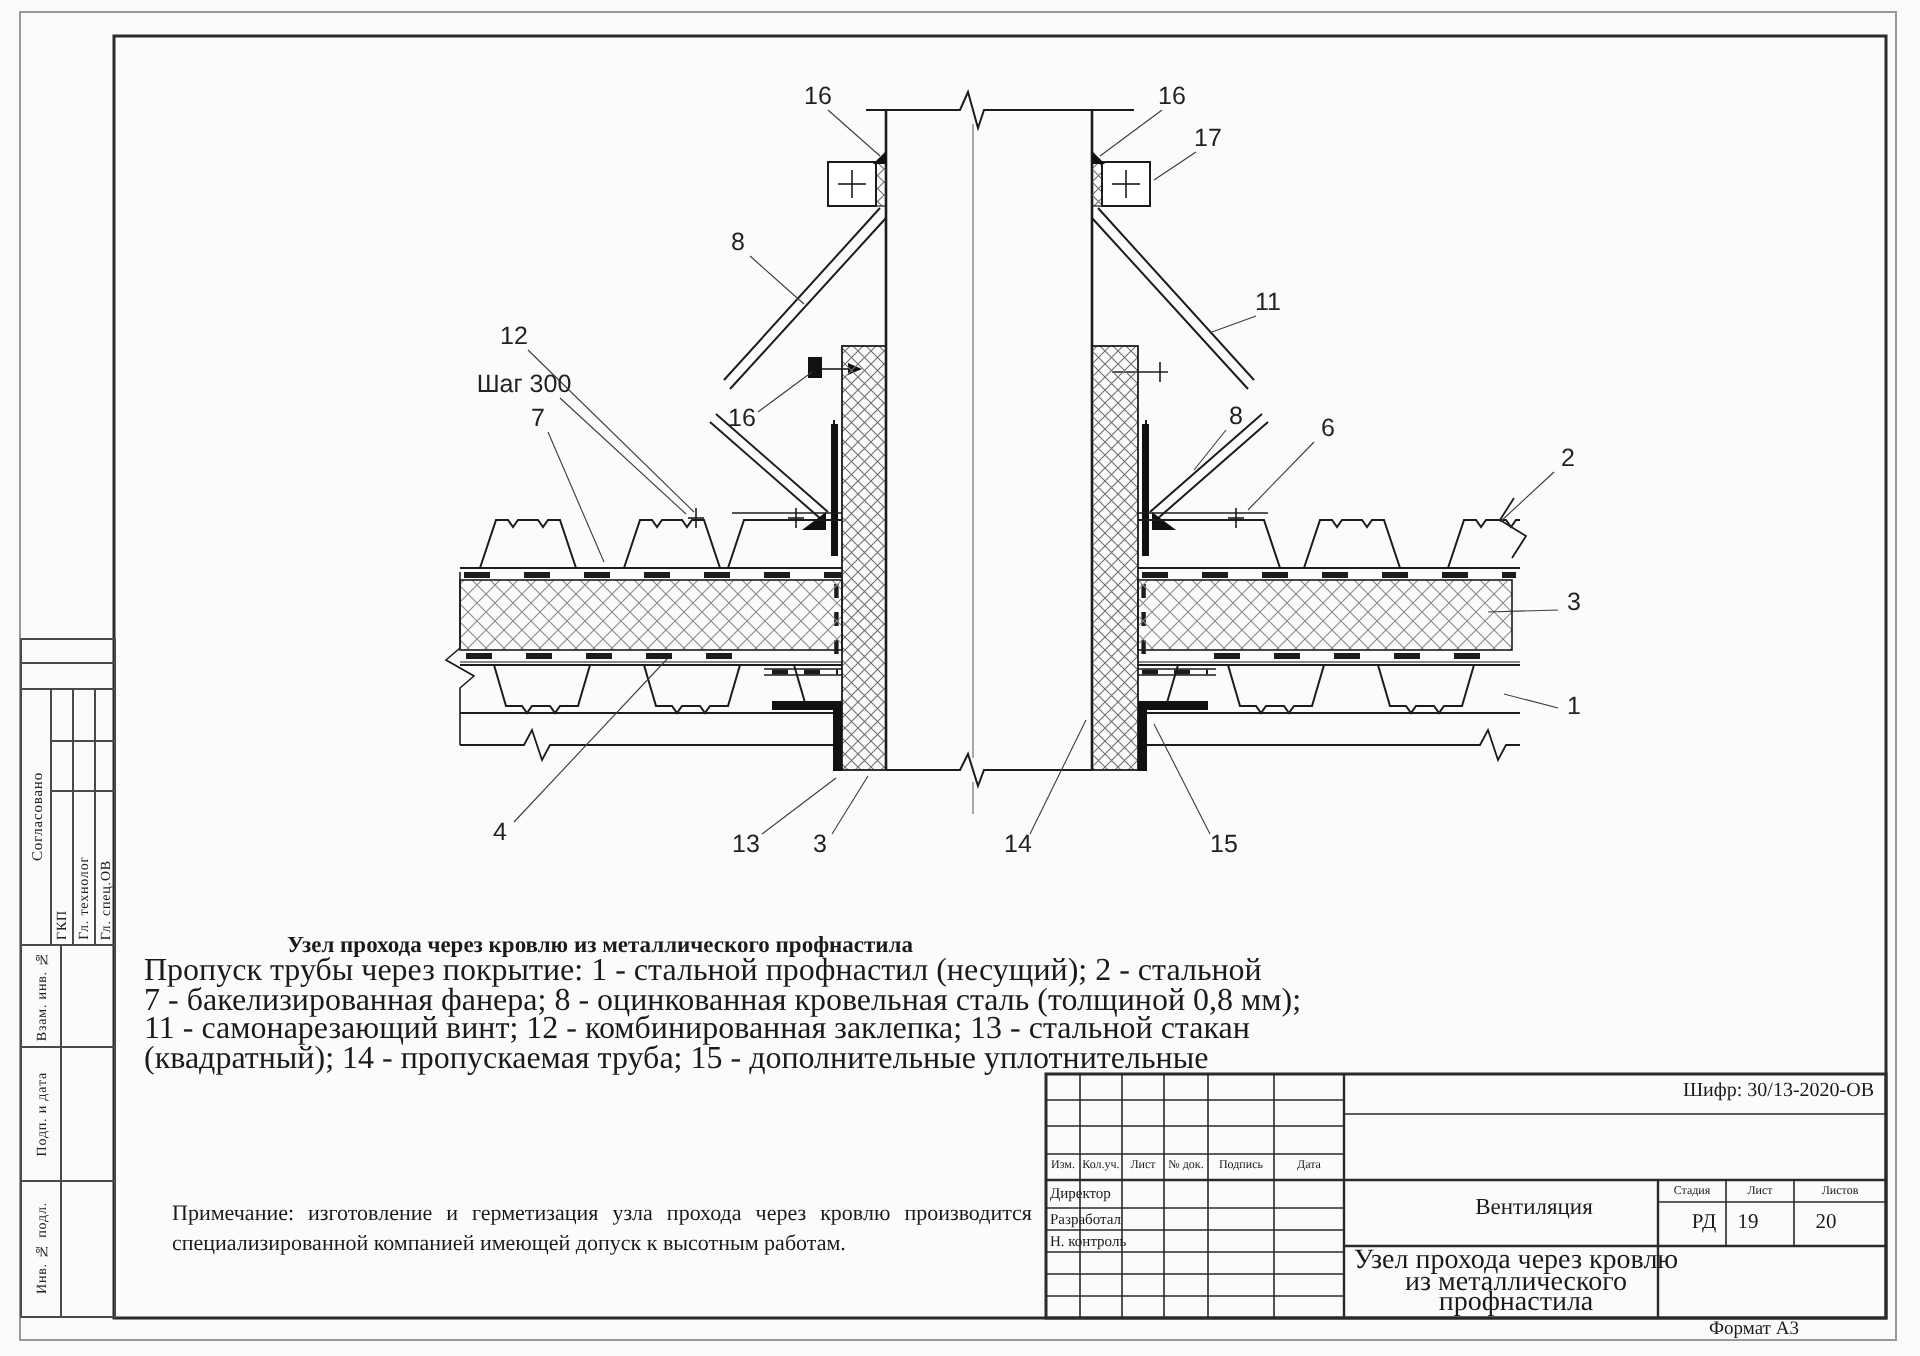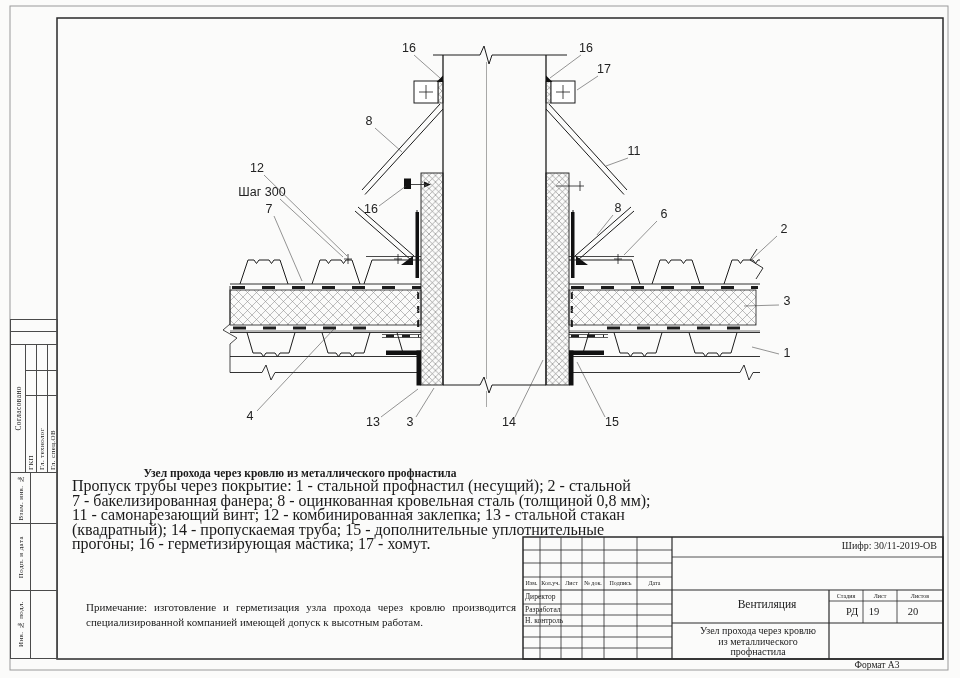--- a/index.html
+++ b/index.html
@@ -262,21 +262,21 @@
     <span class="vtext" style="font-size:7px">Подп. и дата</span>
   </div>
   <div class="vcell" style="left:30px;top:523px;width:28px;height:68px"></div>
   <div class="vcell center" style="left:10px;top:590px;width:21px;height:69px">
     <span class="vtext" style="font-size:7px">Инв. № подл.</span>
   </div>
   <div class="vcell" style="left:30px;top:590px;width:28px;height:69px"></div>
 </div>
 
 <div>
-  <div class="abs right" style="left:675px;top:540px;width:262px;height:16px;font-size:10px">Шифр: 30/11-2019-ОВ</div>
+  <div class="abs right" style="left:675px;top:540px;width:262px;height:16px;font-size:10px">Шифр: 30/13-2020-ОВ</div>
 
   <div class="abs tb-small" style="left:523px;top:580px;width:17px">Изм.</div>
   <div class="abs tb-small" style="left:540px;top:580px;width:21px">Кол.уч.</div>
   <div class="abs tb-small" style="left:561px;top:580px;width:21px">Лист</div>
   <div class="abs tb-small" style="left:582px;top:580px;width:22px">№ док.</div>
   <div class="abs tb-small" style="left:604px;top:580px;width:33px">Подпись</div>
   <div class="abs tb-small" style="left:637px;top:580px;width:35px">Дата</div>
 
   <div class="abs tb-role" style="left:525px;top:593px">Директор</div>
   <div class="abs tb-role" style="left:525px;top:606px">Разработал</div>
@@ -284,31 +284,30 @@
 
   <div class="abs cent" style="left:672px;top:598px;width:190px;font-size:11.5px">Вентиляция</div>
 
   <div class="abs tb-small" style="left:829px;top:592.5px;width:34px">Стадия</div>
   <div class="abs tb-small" style="left:863px;top:592.5px;width:34px">Лист</div>
   <div class="abs tb-small" style="left:897px;top:592.5px;width:46px">Листов</div>
   <div class="abs cent" style="left:829px;top:606px;width:46px;font-size:10.5px">РД</div>
   <div class="abs cent" style="left:863px;top:606px;width:22px;font-size:10.5px">19</div>
   <div class="abs cent" style="left:897px;top:606px;width:32px;font-size:10.5px">20</div>
 
-  <div class="abs cent" style="left:674px;top:626px;width:168px;font-size:10px;line-height:10.5px">
+  <div class="abs cent" style="left:674px;top:626px;width:168px;font-size:14px;line-height:10.5px">
     <div>Узел прохода через кровлю</div>
     <div>из металлического</div>
     <div>профнастила</div>
   </div>
 
   <div class="abs cent" style="left:820px;top:659.5px;width:114px;font-size:9.5px">Формат А3</div>
 </div>
 
 <div class="abs" style="left:72px;top:467px;width:456px">
   <div class="descr-title">Узел прохода через кровлю из металлического профнастила</div>
   <div class="descr-line">Пропуск трубы через покрытие: 1 - стальной профнастил (несущий); 2 - стальной</div>
   <div class="descr-line">7 - бакелизированная фанера; 8 - оцинкованная кровельная сталь (толщиной 0,8 мм);</div>
   <div class="descr-line">11 - самонарезающий винт; 12 - комбинированная заклепка; 13 - стальной стакан</div>
   <div class="descr-line">(квадратный); 14 - пропускаемая труба; 15 - дополнительные уплотнительные</div>
-  <div class="descr-line">прогоны; 16 - герметизирующая мастика; 17 - хомут.</div>
 </div>
 
 <div class="abs note" style="left:86px;top:600px;width:430px">Примечание: изготовление и герметизация узла прохода через кровлю производится специализированной компанией имеющей допуск к высотным работам.</div>
 
 </body></html>

